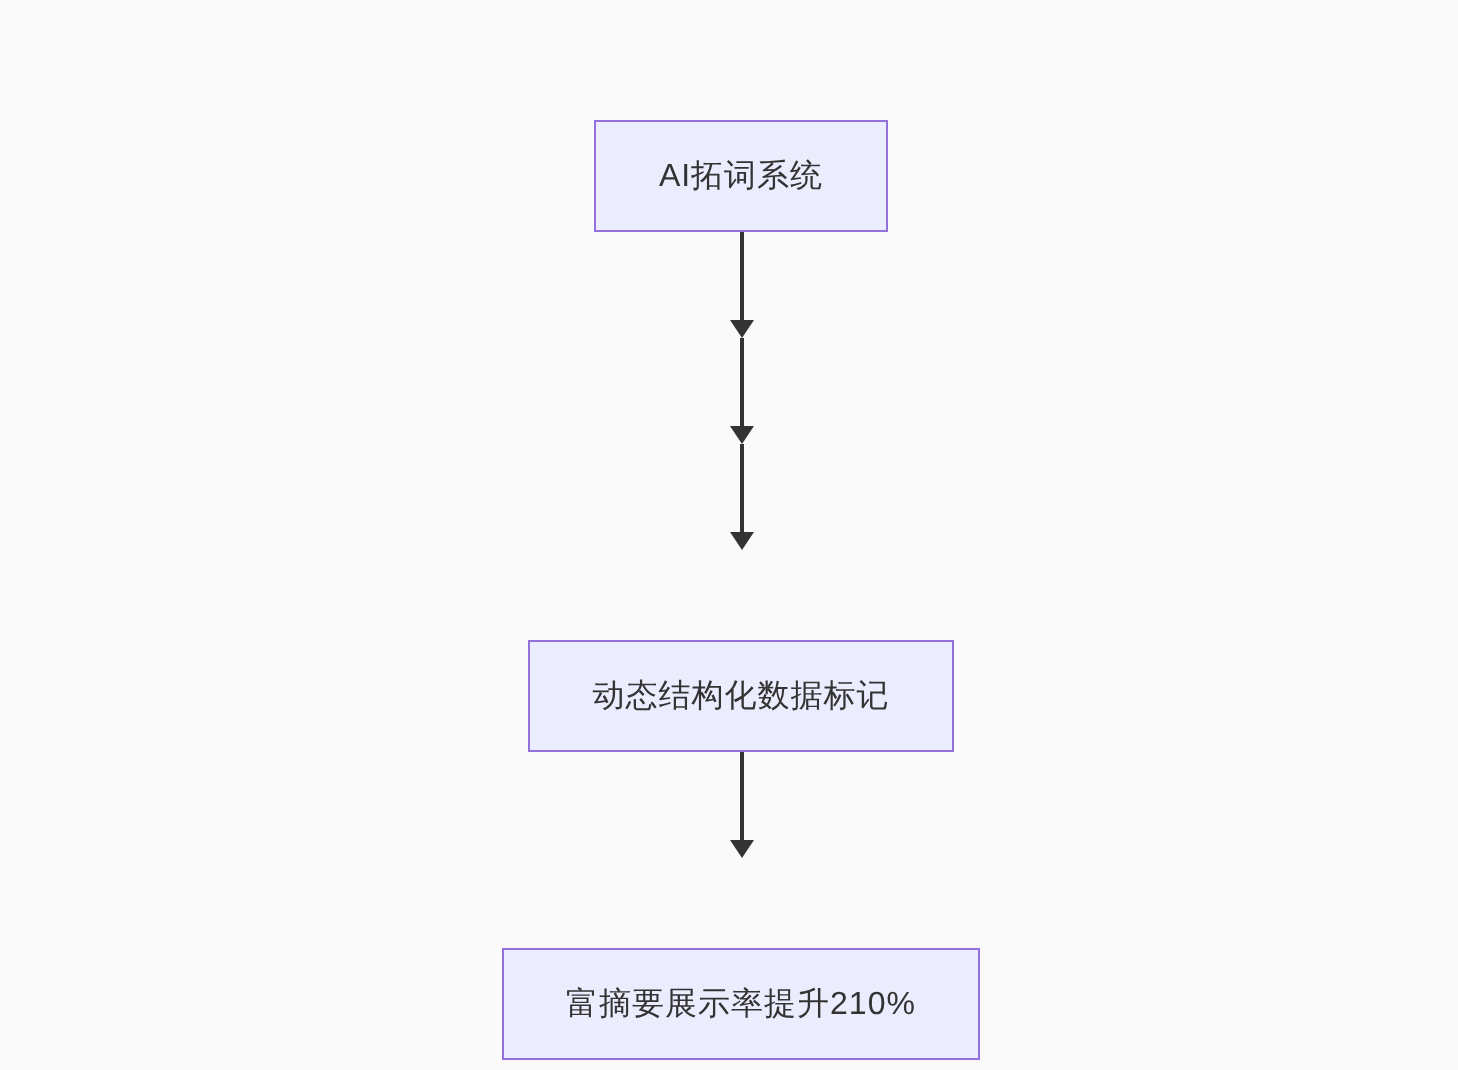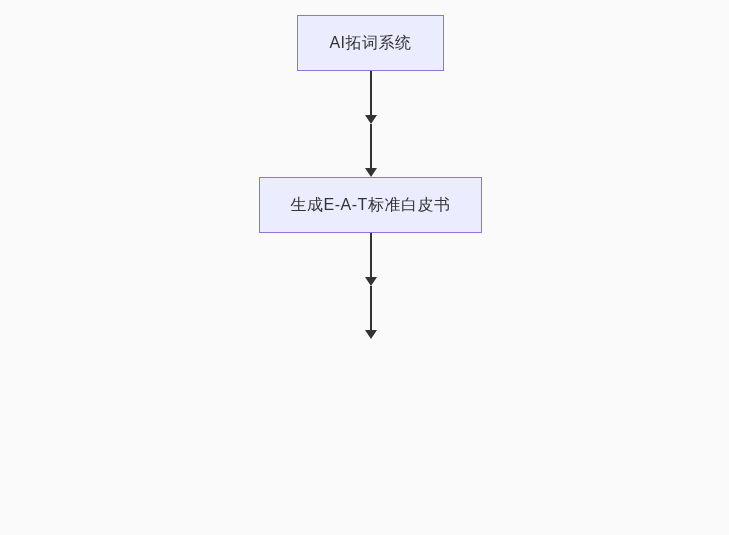--- a/index.html
+++ b/index.html
@@ -36,20 +36,21 @@
     padding: 0 31px;
     background: var(--node-fill);
     border: 1px solid var(--node-border);
     display: flex;
     align-items: center;
     justify-content: center;
     font-size: 16px;
     color: var(--text-color);
     white-space: nowrap;
     letter-spacing: 0.5px;
+    margin-top: 45px;
   }
   .flow-connector {
     height: 53px;
     display: flex;
     flex-direction: column;
     align-items: center;
   }
   .flow-connector .line {
     flex: 1 1 auto;
     width: 2px;
@@ -74,27 +75,28 @@
     <div class="line"></div>
     <div class="arrowhead"></div>
   </div>
 
 
   <div class="flow-connector">
     <div class="line"></div>
     <div class="arrowhead"></div>
   </div>
 
-  <div class="flow-node">生成E-A-T标准白皮书</div>
 
   <div class="flow-connector">
     <div class="line"></div>
     <div class="arrowhead"></div>
   </div>
 
+  <div class="flow-node">动态结构化数据标记</div>
 
   <div class="flow-connector">
     <div class="line"></div>
     <div class="arrowhead"></div>
   </div>
 
+  <div class="flow-node">富摘要展示率提升210%</div>
 
 </div>
 
 </body></html>

